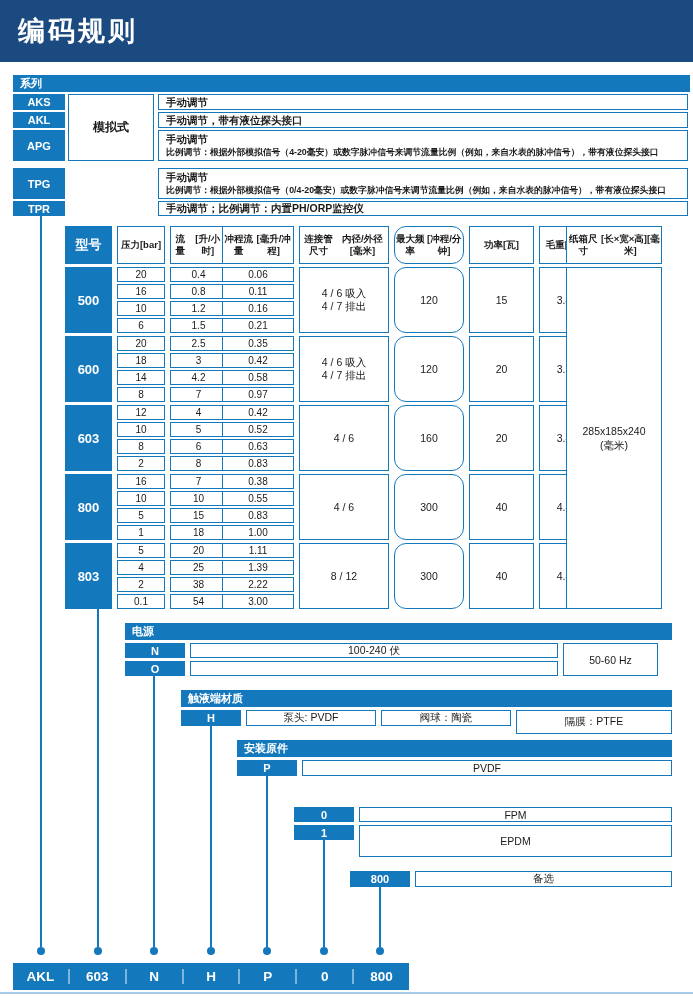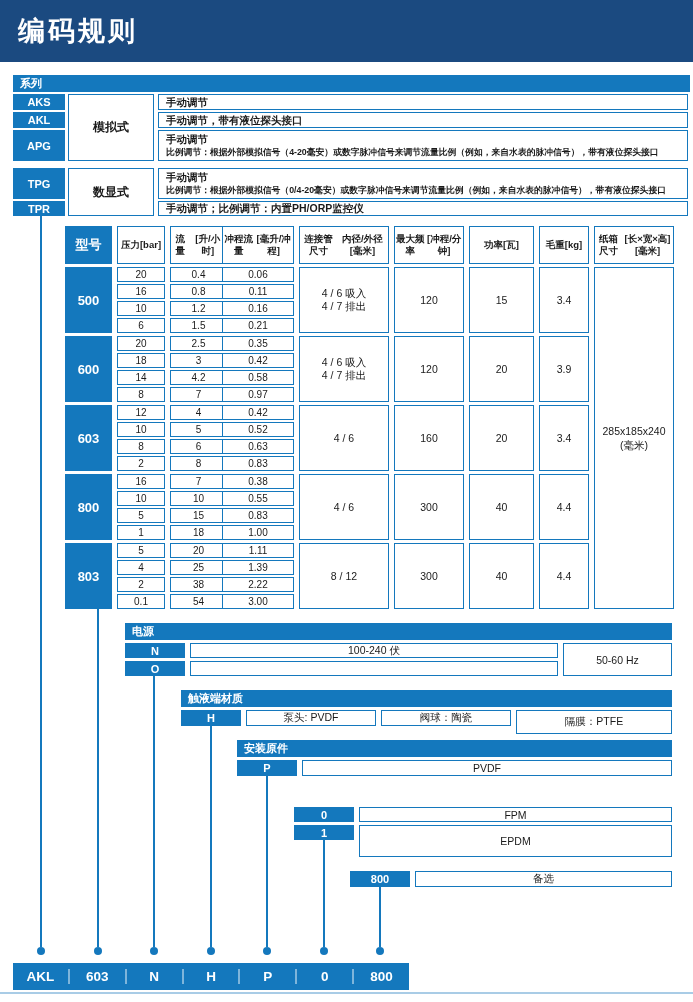--- a/index.html
+++ b/index.html
@@ -25,24 +25,24 @@
   .desc .l1{font-size:10.5px;font-weight:bold;line-height:13px;white-space:nowrap;}
   .desc .l2{font-size:8.8px;font-weight:bold;line-height:12px;white-space:nowrap;}
   .groupbox{position:absolute;background:#fff;border:1px solid var(--blue);box-sizing:border-box;display:flex;align-items:center;justify-content:center;font-size:12px;font-weight:bold;z-index:2;}
 
   .spec{position:absolute;left:65px;top:226px;width:625px;height:383px;z-index:2;}
   .col-model{left:0;width:47px;}
   .col-press{left:52px;width:48px;}
   .col-flow{left:105px;width:57px;}
   .col-stroke{left:157px;width:72px;}
   .col-pipe{left:234px;width:90px;}
-  .col-freq{left:329px;width:70px;}
+  .col-freq{left:329px;width:70px;border-radius:12px;}
   .col-power{left:404px;width:65px;}
   .col-weight{left:474px;width:50px;}
-  .col-carton{left:529px;width:80px;}
+  .col-carton{left:501px;width:96px;}
 
   .th{position:absolute;top:0;height:38px;border:1px solid var(--blue);box-sizing:border-box;background:#fff;display:flex;flex-direction:row;align-items:center;justify-content:center;font-weight:bold;font-size:9.5px;line-height:12px;text-align:center;}
   .th-model{position:absolute;top:0;height:38px;background:var(--blue);color:#fff;display:flex;align-items:center;justify-content:center;font-size:13px;font-weight:bold;}
   .block{position:absolute;left:0;width:625px;height:66px;}
   .mcell{position:absolute;top:0;height:66px;background:var(--blue);color:#fff;font-weight:bold;font-size:13px;display:flex;align-items:center;justify-content:center;}
   .dcell{position:absolute;height:15px;border:1px solid var(--blue);box-sizing:border-box;background:#fff;display:flex;align-items:center;justify-content:center;font-size:10px;}
   .tall{position:absolute;top:0;height:66px;border:1px solid var(--blue);box-sizing:border-box;background:#fff;display:flex;flex-direction:column;align-items:center;justify-content:center;font-size:10.5px;line-height:13px;}
   .carton{position:absolute;top:41px;height:342px;border:1px solid var(--blue);box-sizing:border-box;background:#fff;display:flex;flex-direction:column;align-items:center;justify-content:center;font-size:10.5px;line-height:14px;}
   .r0{top:0;} .r1{top:17px;} .r2{top:34px;} .r3{top:51px;}
 
@@ -78,21 +78,20 @@
 
   <div class="sec-bar" style="left:13px;top:75px;width:677px">系列</div>
 
   <div class="bcode" style="left:13px;top:94px;width:52px;height:16px">AKS</div>
   <div class="bcode" style="left:13px;top:112px;width:52px;height:16px">AKL</div>
   <div class="bcode" style="left:13px;top:130px;width:52px;height:31px">APG</div>
   <div class="bcode" style="left:13px;top:168px;width:52px;height:31px">TPG</div>
   <div class="bcode" style="left:13px;top:201px;width:52px;height:15px">TPR</div>
 
   <div class="groupbox" style="left:68px;top:94px;width:86px;height:67px">模拟式</div>
-  <div class="groupbox" style="left:68px;top:168px;width:86px;height:48px">数显式</div>
 
   <div class="desc" style="left:158px;top:94px;width:530px;height:16px">
     <div class="l1">手动调节</div>
   </div>
   <div class="desc" style="left:158px;top:112px;width:530px;height:16px">
     <div class="l1">手动调节，带有液位探头接口</div>
   </div>
   <div class="desc" style="left:158px;top:130px;width:530px;height:31px">
     <div class="l1">手动调节</div>
     <div class="l2">比例调节：根据外部模拟信号（4-20毫安）或数字脉冲信号来调节流量比例（例如，来自水表的脉冲信号），带有液位探头接口</div>
@@ -256,21 +255,21 @@
       <span>285x185x240</span>
       <span>(毫米)</span>
     </div>
   </div>
 
   <div class="sec-bar" style="left:125px;top:623px;width:547px">电源</div>
   <div class="bcode" style="left:125px;top:643px;width:60px;height:15px">N</div>
   <div class="wbox" style="left:190px;top:643px;width:368px;height:15px">100-240 伏</div>
   <div class="bcode" style="left:125px;top:661px;width:60px;height:15px">O</div>
   <div class="wbox" style="left:190px;top:661px;width:368px;height:15px"></div>
-  <div class="wbox" style="left:563px;top:643px;width:109px;height:33px">50-60 Hz</div>
+  <div class="wbox" style="left:563px;top:643px;width:95px;height:33px">50-60 Hz</div>
 
   <div class="sec-bar" style="left:181px;top:690px;width:491px">触液端材质</div>
   <div class="bcode" style="left:181px;top:710px;width:60px;height:16px">H</div>
   <div class="wbox" style="left:246px;top:710px;width:130px;height:16px">泵头: PVDF</div>
   <div class="wbox" style="left:381px;top:710px;width:130px;height:16px">阀球：陶瓷</div>
   <div class="wbox" style="left:516px;top:710px;width:156px;height:24px">隔膜：PTFE</div>
 
   <div class="sec-bar" style="left:237px;top:740px;width:435px">安装原件</div>
   <div class="bcode" style="left:237px;top:760px;width:60px;height:16px">P</div>
   <div class="wbox" style="left:302px;top:760px;width:370px;height:16px">PVDF</div>

